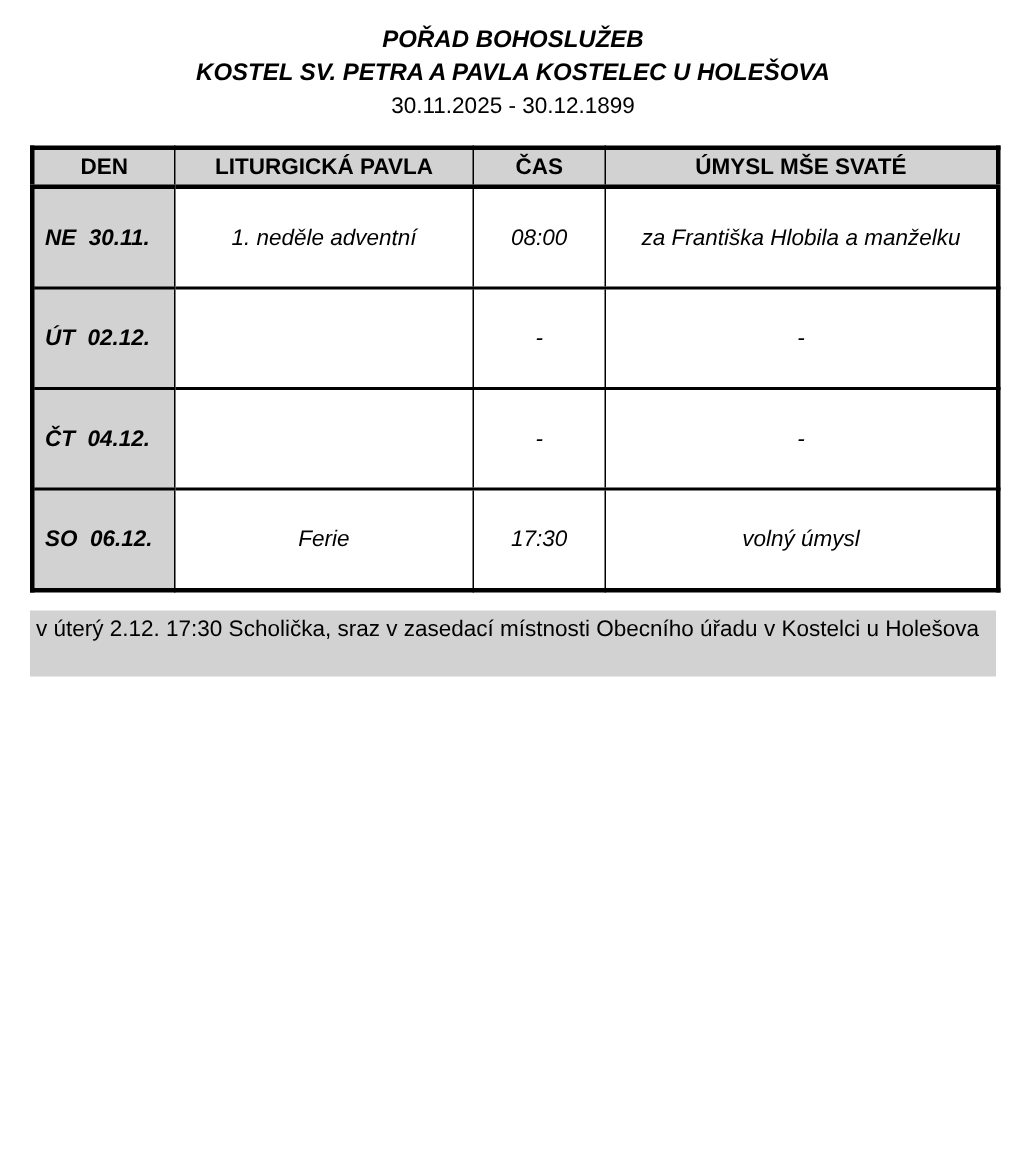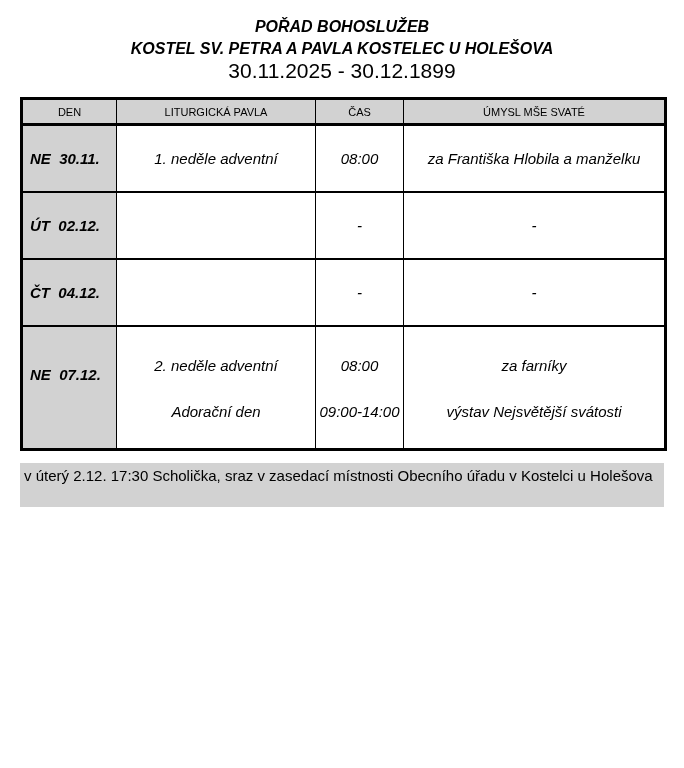--- a/index.html
+++ b/index.html
@@ -25,41 +25,41 @@
     text-align: center;
     margin-bottom: 16px;
   }
   .title-line {
     font-size: 16px;
     font-weight: bold;
     line-height: 22px;
     font-style: italic;
   }
   .date-line {
-    font-size: 21px;
+    font-size: 15px;
     font-weight: normal;
     line-height: 21px;
   }
   
   table.schedule {
     width: 644px;
     border-collapse: collapse;
     table-layout: fixed;
     border: 3px solid #000000;
     font-size: 15px;
   }
   col.c-day   { width: 95px;  }
   col.c-lit   { width: 199px; }
   col.c-time  { width: 88px;  }
   col.c-int   { width: 262px; }
 
   th {
     background: #d2d2d2;
-    font-weight: normal;
-    font-size: 11px;
+    font-weight: bold;
+    font-size: 15px;
     text-align: center;
     height: 21px;
     border: 1px solid #000000;
     border-bottom: 3px solid #000000;
     padding: 1px 2px;
   }
   td {
     border: 1px solid #000000;
     border-top-width: 2px;
     border-bottom-width: 2px;
@@ -153,39 +153,24 @@
         <td class="lit"></td>
         <td class="time">-</td>
         <td class="intent">-</td>
       </tr>
       <tr class="row">
         <td class="day">ČT  04.12.</td>
         <td class="lit"></td>
         <td class="time">-</td>
         <td class="intent">-</td>
       </tr>
-      <tr class="row-tall">
-        <td class="day day-tall">NE  07.12.</td>
-        <td class="stack">
-          <div class="cell-stack">
-            <div class="upper">2. neděle adventní</div>
-            <div class="lower">Adorační den</div>
-          </div>
-        </td>
-        <td class="stack">
-          <div class="cell-stack">
-            <div class="upper">08:00</div>
-            <div class="lower">09:00-14:00</div>
-          </div>
-        </td>
-        <td class="stack">
-          <div class="cell-stack">
-            <div class="upper">za farníky</div>
-            <div class="lower">výstav Nejsvětější svátosti</div>
-          </div>
-        </td>
+      <tr class="row">
+        <td class="day">SO  06.12.</td>
+        <td class="lit">Ferie</td>
+        <td class="time">17:30</td>
+        <td class="intent">volný úmysl</td>
       </tr>
     </tbody>
   </table>
 
   <div class="note">v úterý 2.12. 17:30 Scholička, sraz v zasedací místnosti Obecního úřadu v Kostelci u Holešova</div>
 
 </div>
 
 </body></html>

